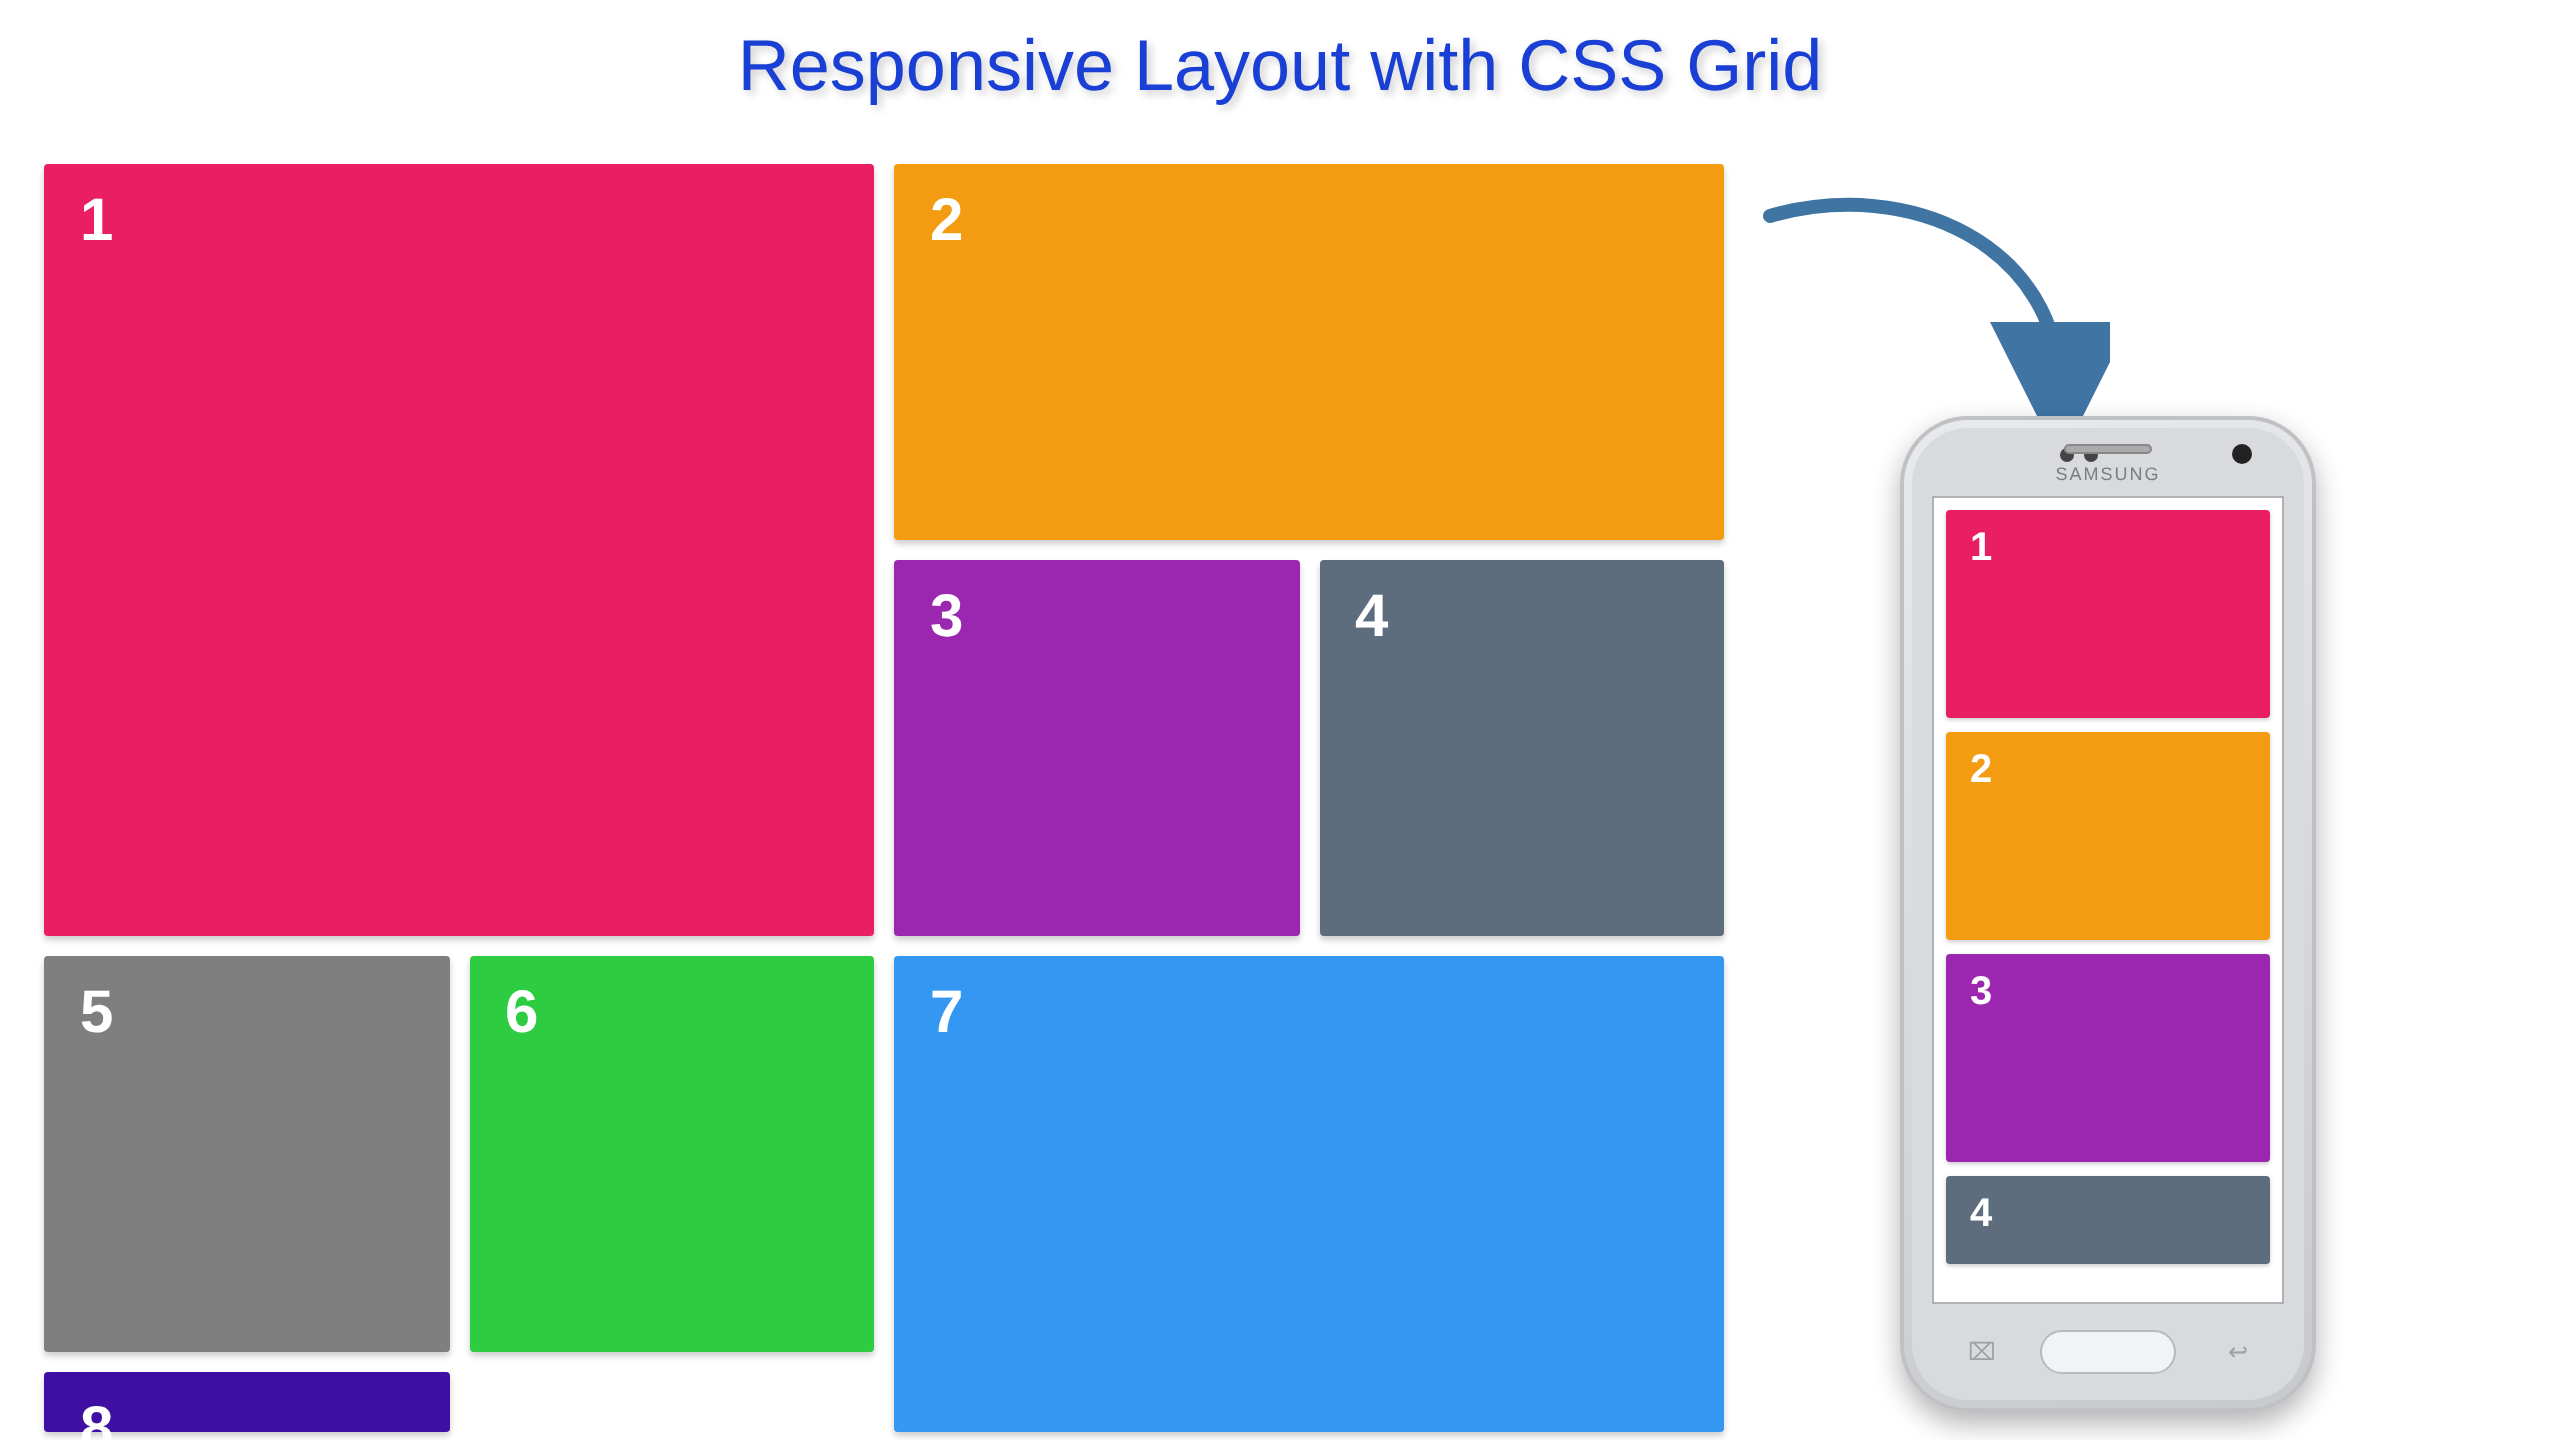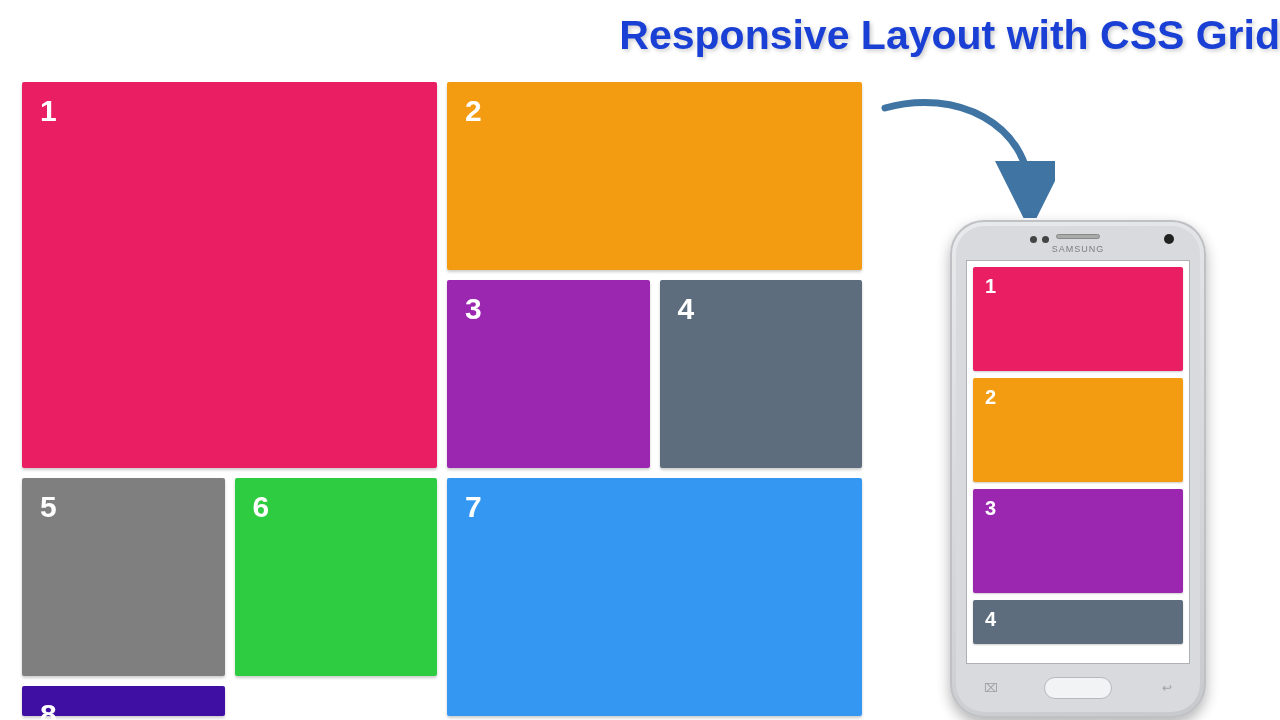--- a/index.html
+++ b/index.html
@@ -5,23 +5,23 @@
     * { margin: 0; padding: 0; box-sizing: border-box; }
     body {
       font-family: Arial, Helvetica, sans-serif;
       background: #ffffff;
       width: 1280px;
       height: 720px;
       overflow: hidden;
       position: relative;
     }
     .title {
-      text-align: right;
-      font-size: 41px;
-      font-weight: 700;
+      text-align: center;
+      font-size: 36px;
+      font-weight: 400;
       color: #1a3fd4;
       padding: 12px 0 8px 0;
       text-shadow: 2px 2px 4px rgba(0,0,0,0.2);
     }
     .desktop-grid {
       position: absolute;
       left: 22px;
       top: 82px;
       width: 840px;
       display: grid;
@@ -51,22 +51,22 @@
       position: absolute;
       left: 875px;
       top: 88px;
       width: 180px;
       height: 130px;
     }
 
     .phone {
       position: absolute;
       left: 950px;
-      top: 220px;
-      width: 256px;
+      top: 208px;
+      width: 208px;
       height: 498px;
       background: linear-gradient(160deg, #e9eaec 0%, #c7c9cd 100%);
       border-radius: 34px;
       box-shadow: 0 6px 14px rgba(0,0,0,0.3), inset 0 0 0 2px #bfc1c5;
       padding: 6px;
     }
     .phone-inner {
       width: 100%;
       height: 100%;
       background: #d9dadd;

